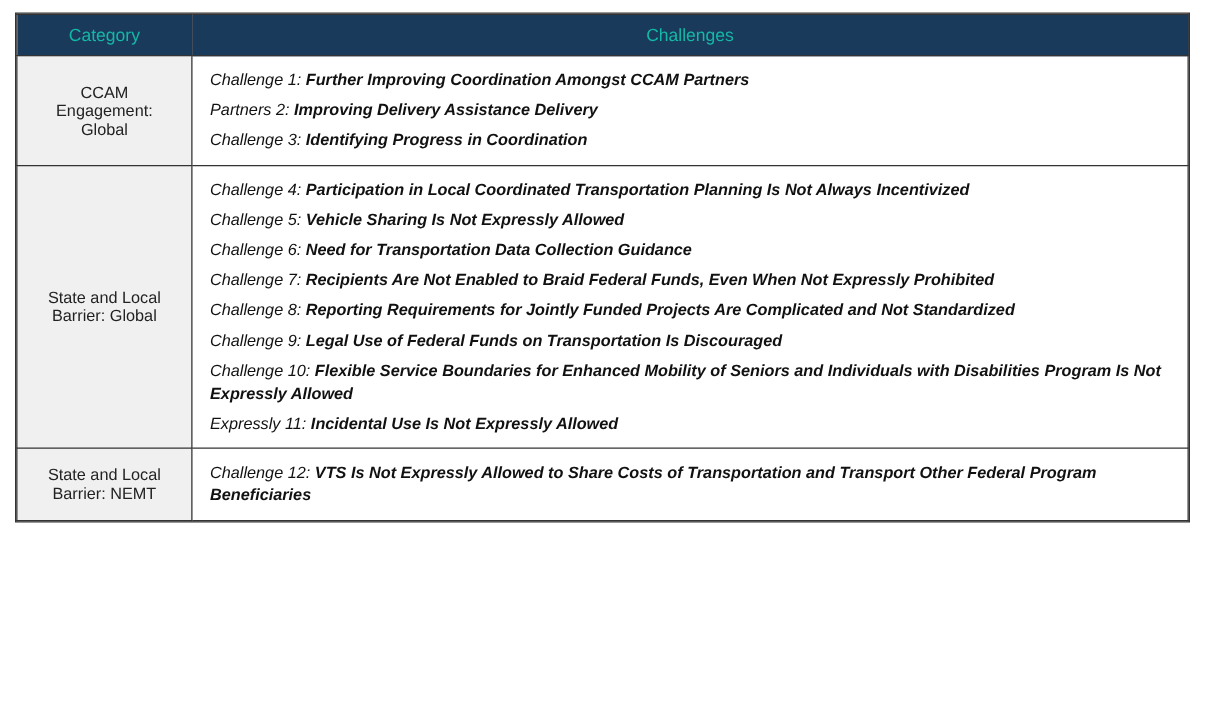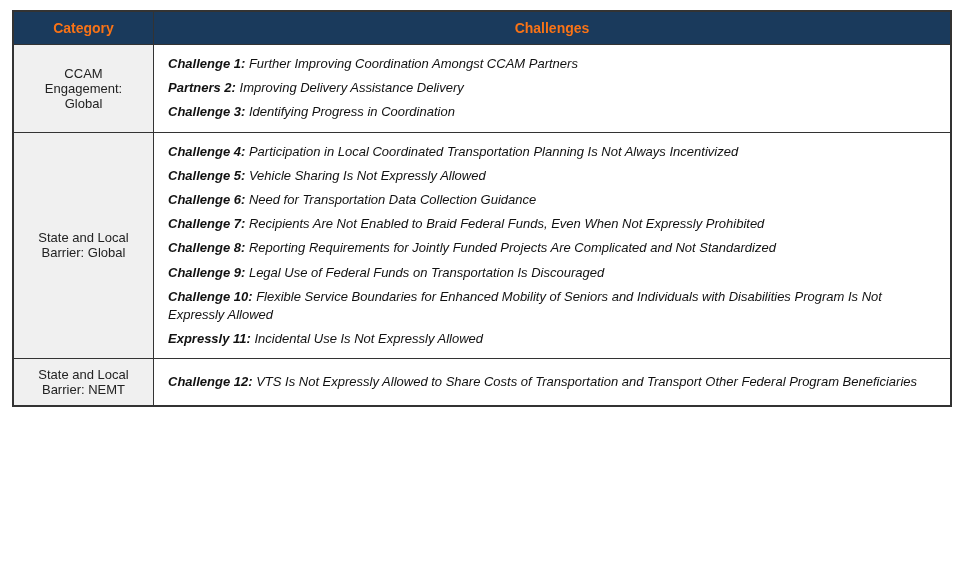--- a/index.html
+++ b/index.html
@@ -25,24 +25,24 @@
     }
 
     table {
       width: 100%;
       border-collapse: collapse;
       font-size: 13px;
     }
 
     thead tr th {
       background-color: #1a3a5c;
-      color: #f97316;
+      color: #14b8a6;
       padding: 8px 12px;
       text-align: center;
-      font-weight: bold;
+      font-weight: normal;
       font-size: 14px;
       border: 1.5px solid #333;
     }
 
     tbody tr td {
       border: 1.5px solid #333;
       padding: 8px 12px;
       vertical-align: middle;
     }
 
@@ -66,26 +66,26 @@
       color: #111;
       line-height: 1.4;
     }
 
     .challenge-item:last-child {
       margin-bottom: 0;
     }
 
     .challenge-label {
       font-style: italic;
-      font-weight: bold;
+      font-weight: normal;
     }
 
     .challenge-text {
       font-style: italic;
-      font-weight: normal;
+      font-weight: bold;
       margin-top: 40px;
     }
   </style>
 </head>
 <body>
 
 <div class="table-container">
   <table>
     <thead>
       <tr>

